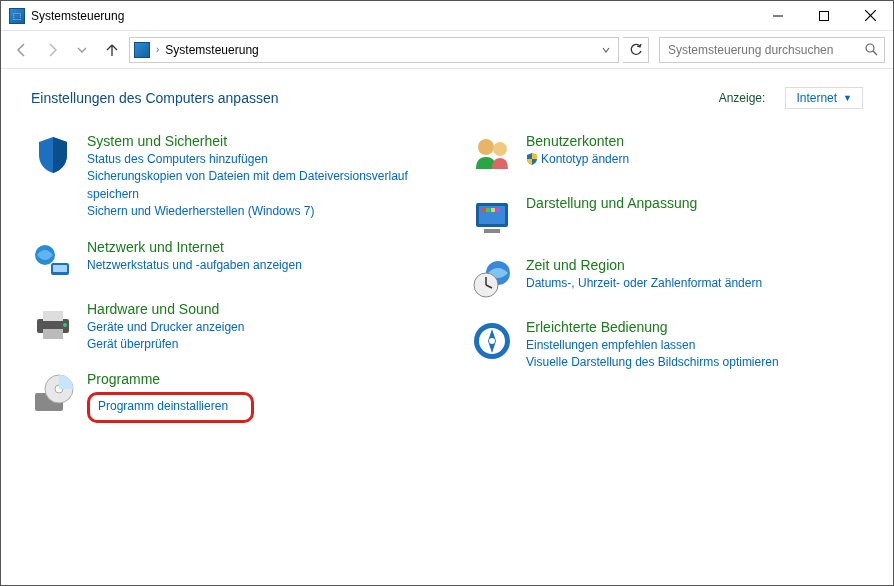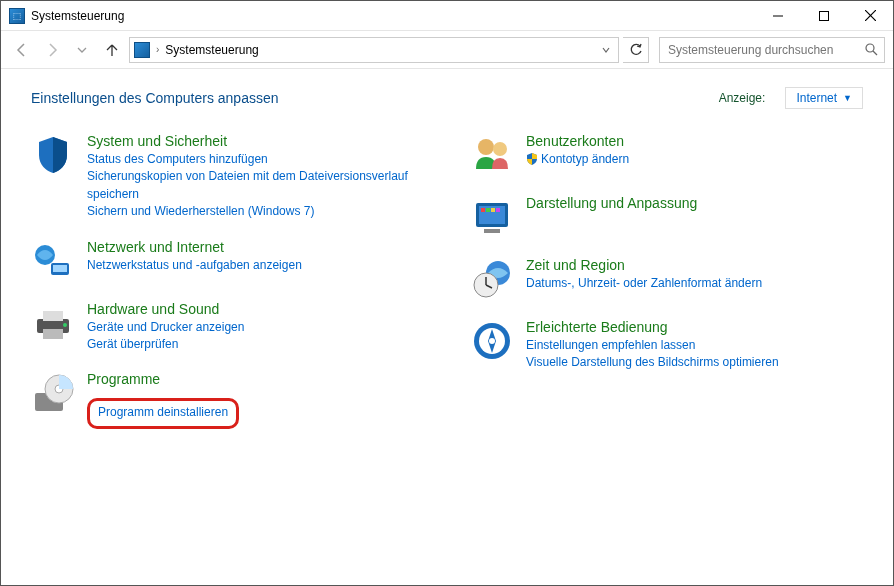--- a/index.html
+++ b/index.html
@@ -148,23 +148,23 @@
   .cat-link {
     display:block;
     color:#0066cc;
     font-size:12px;
     line-height:1.45;
     cursor:pointer;
   }
   .highlight-ring {
     border:3px solid #d9201a;
     border-radius:10px;
-    padding:3px 8px 4px 8px;
+    padding:3px 23px 4px 8px;
     display:inline-block;
-    margin-top:9px;
+    margin-top:3px;
   }
   
   svg { display:block; }
 </style>
 </head>
 <body>
 
 <div class="window">
 
   <div class="titlebar">

